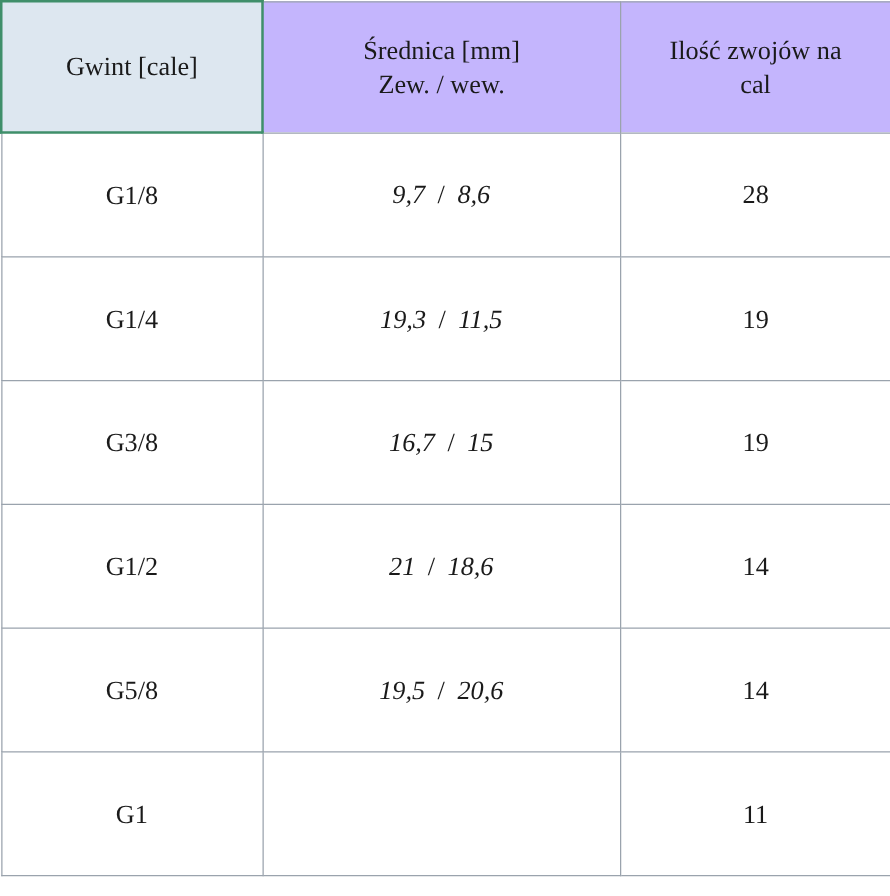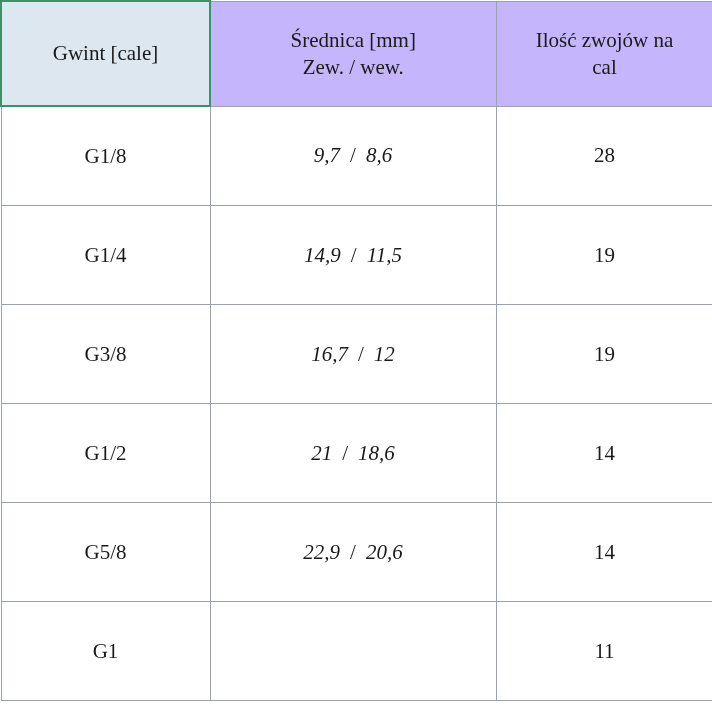--- a/index.html
+++ b/index.html
@@ -81,36 +81,36 @@
       </tr>
     </thead>
     <tbody>
       <tr>
         <td>G1/8</td>
         <td><span class="val-outer">9,7</span><span class="val-sep">/</span><span class="val-inner">8,6</span></td>
         <td>28</td>
       </tr>
       <tr>
         <td>G1/4</td>
-        <td><span class="val-outer">14,9</span><span class="val-sep">/</span><span class="val-inner">11,5</span></td>
+        <td><span class="val-outer">19,3</span><span class="val-sep">/</span><span class="val-inner">11,5</span></td>
         <td>19</td>
       </tr>
       <tr>
         <td>G3/8</td>
-        <td><span class="val-outer">16,7</span><span class="val-sep">/</span><span class="val-inner">12</span></td>
+        <td><span class="val-outer">16,7</span><span class="val-sep">/</span><span class="val-inner">15</span></td>
         <td>19</td>
       </tr>
       <tr>
         <td>G1/2</td>
         <td><span class="val-outer">21</span><span class="val-sep">/</span><span class="val-inner">18,6</span></td>
         <td>14</td>
       </tr>
       <tr>
         <td>G5/8</td>
-        <td><span class="val-outer">22,9</span><span class="val-sep">/</span><span class="val-inner">20,6</span></td>
+        <td><span class="val-outer">19,5</span><span class="val-sep">/</span><span class="val-inner">20,6</span></td>
         <td>14</td>
       </tr>
       <tr>
         <td>G1</td>
         <td></td>
         <td>11</td>
       </tr>
     </tbody>
   </table>
 </div>

